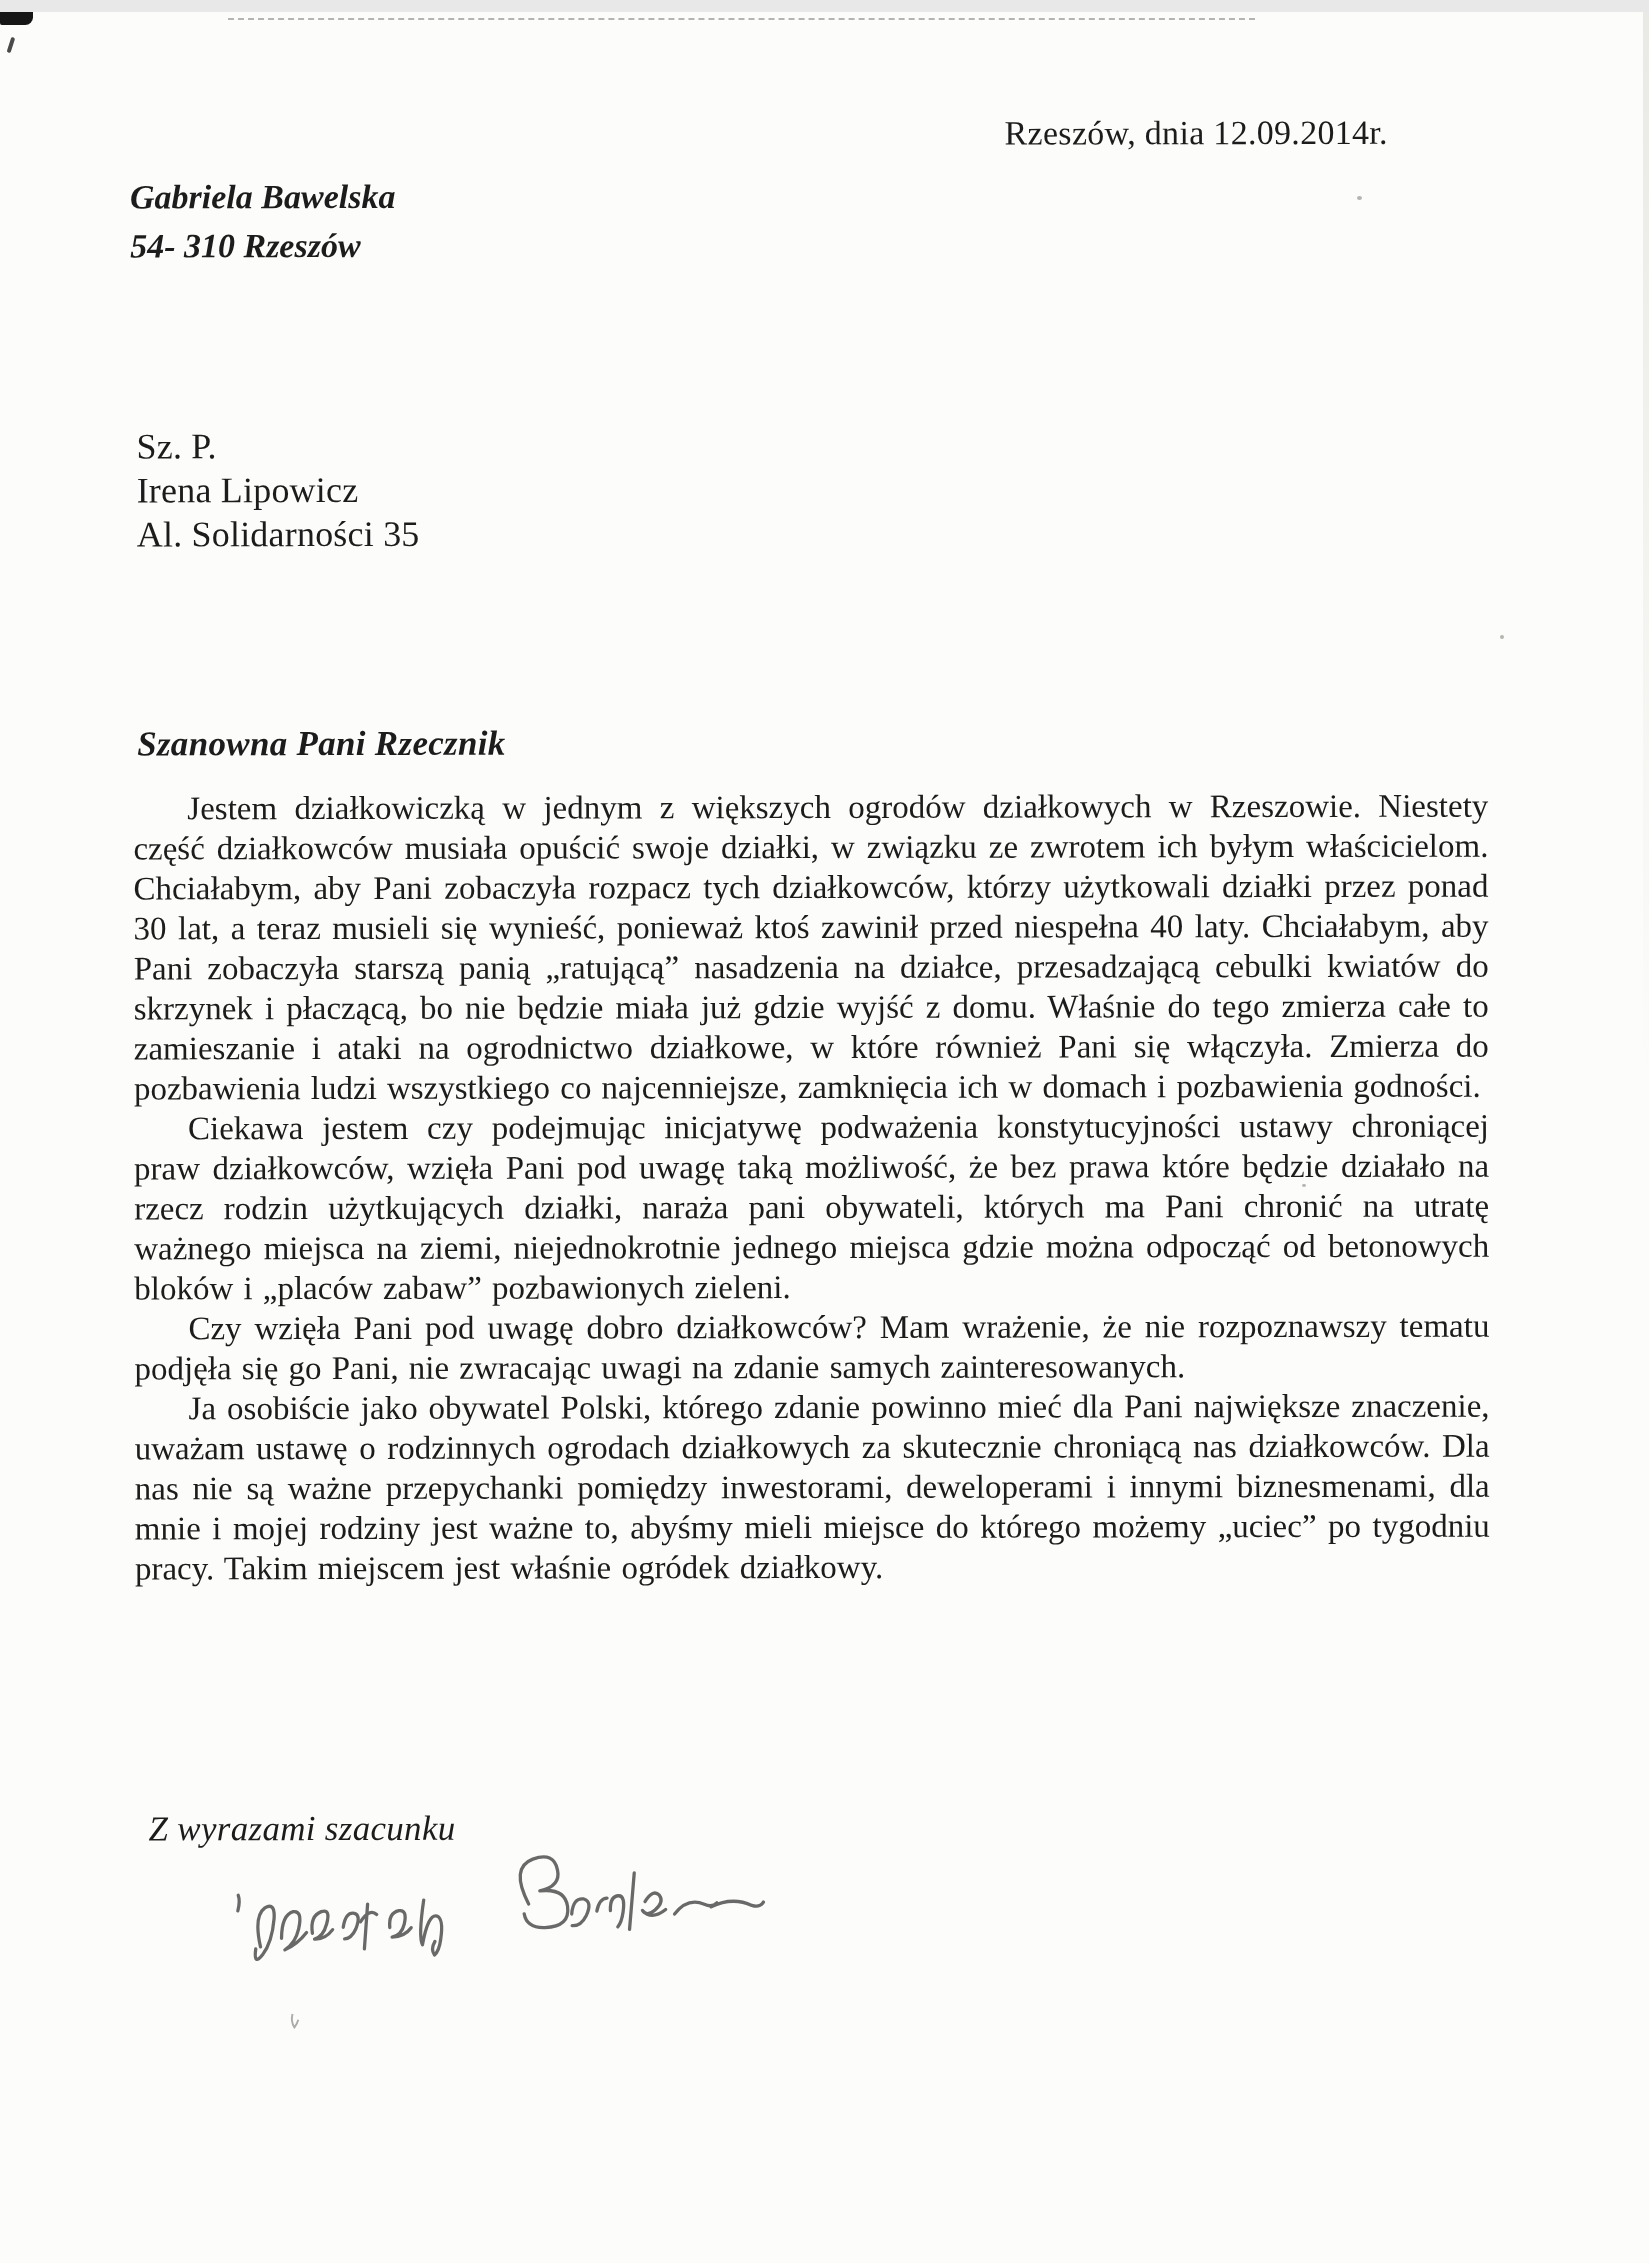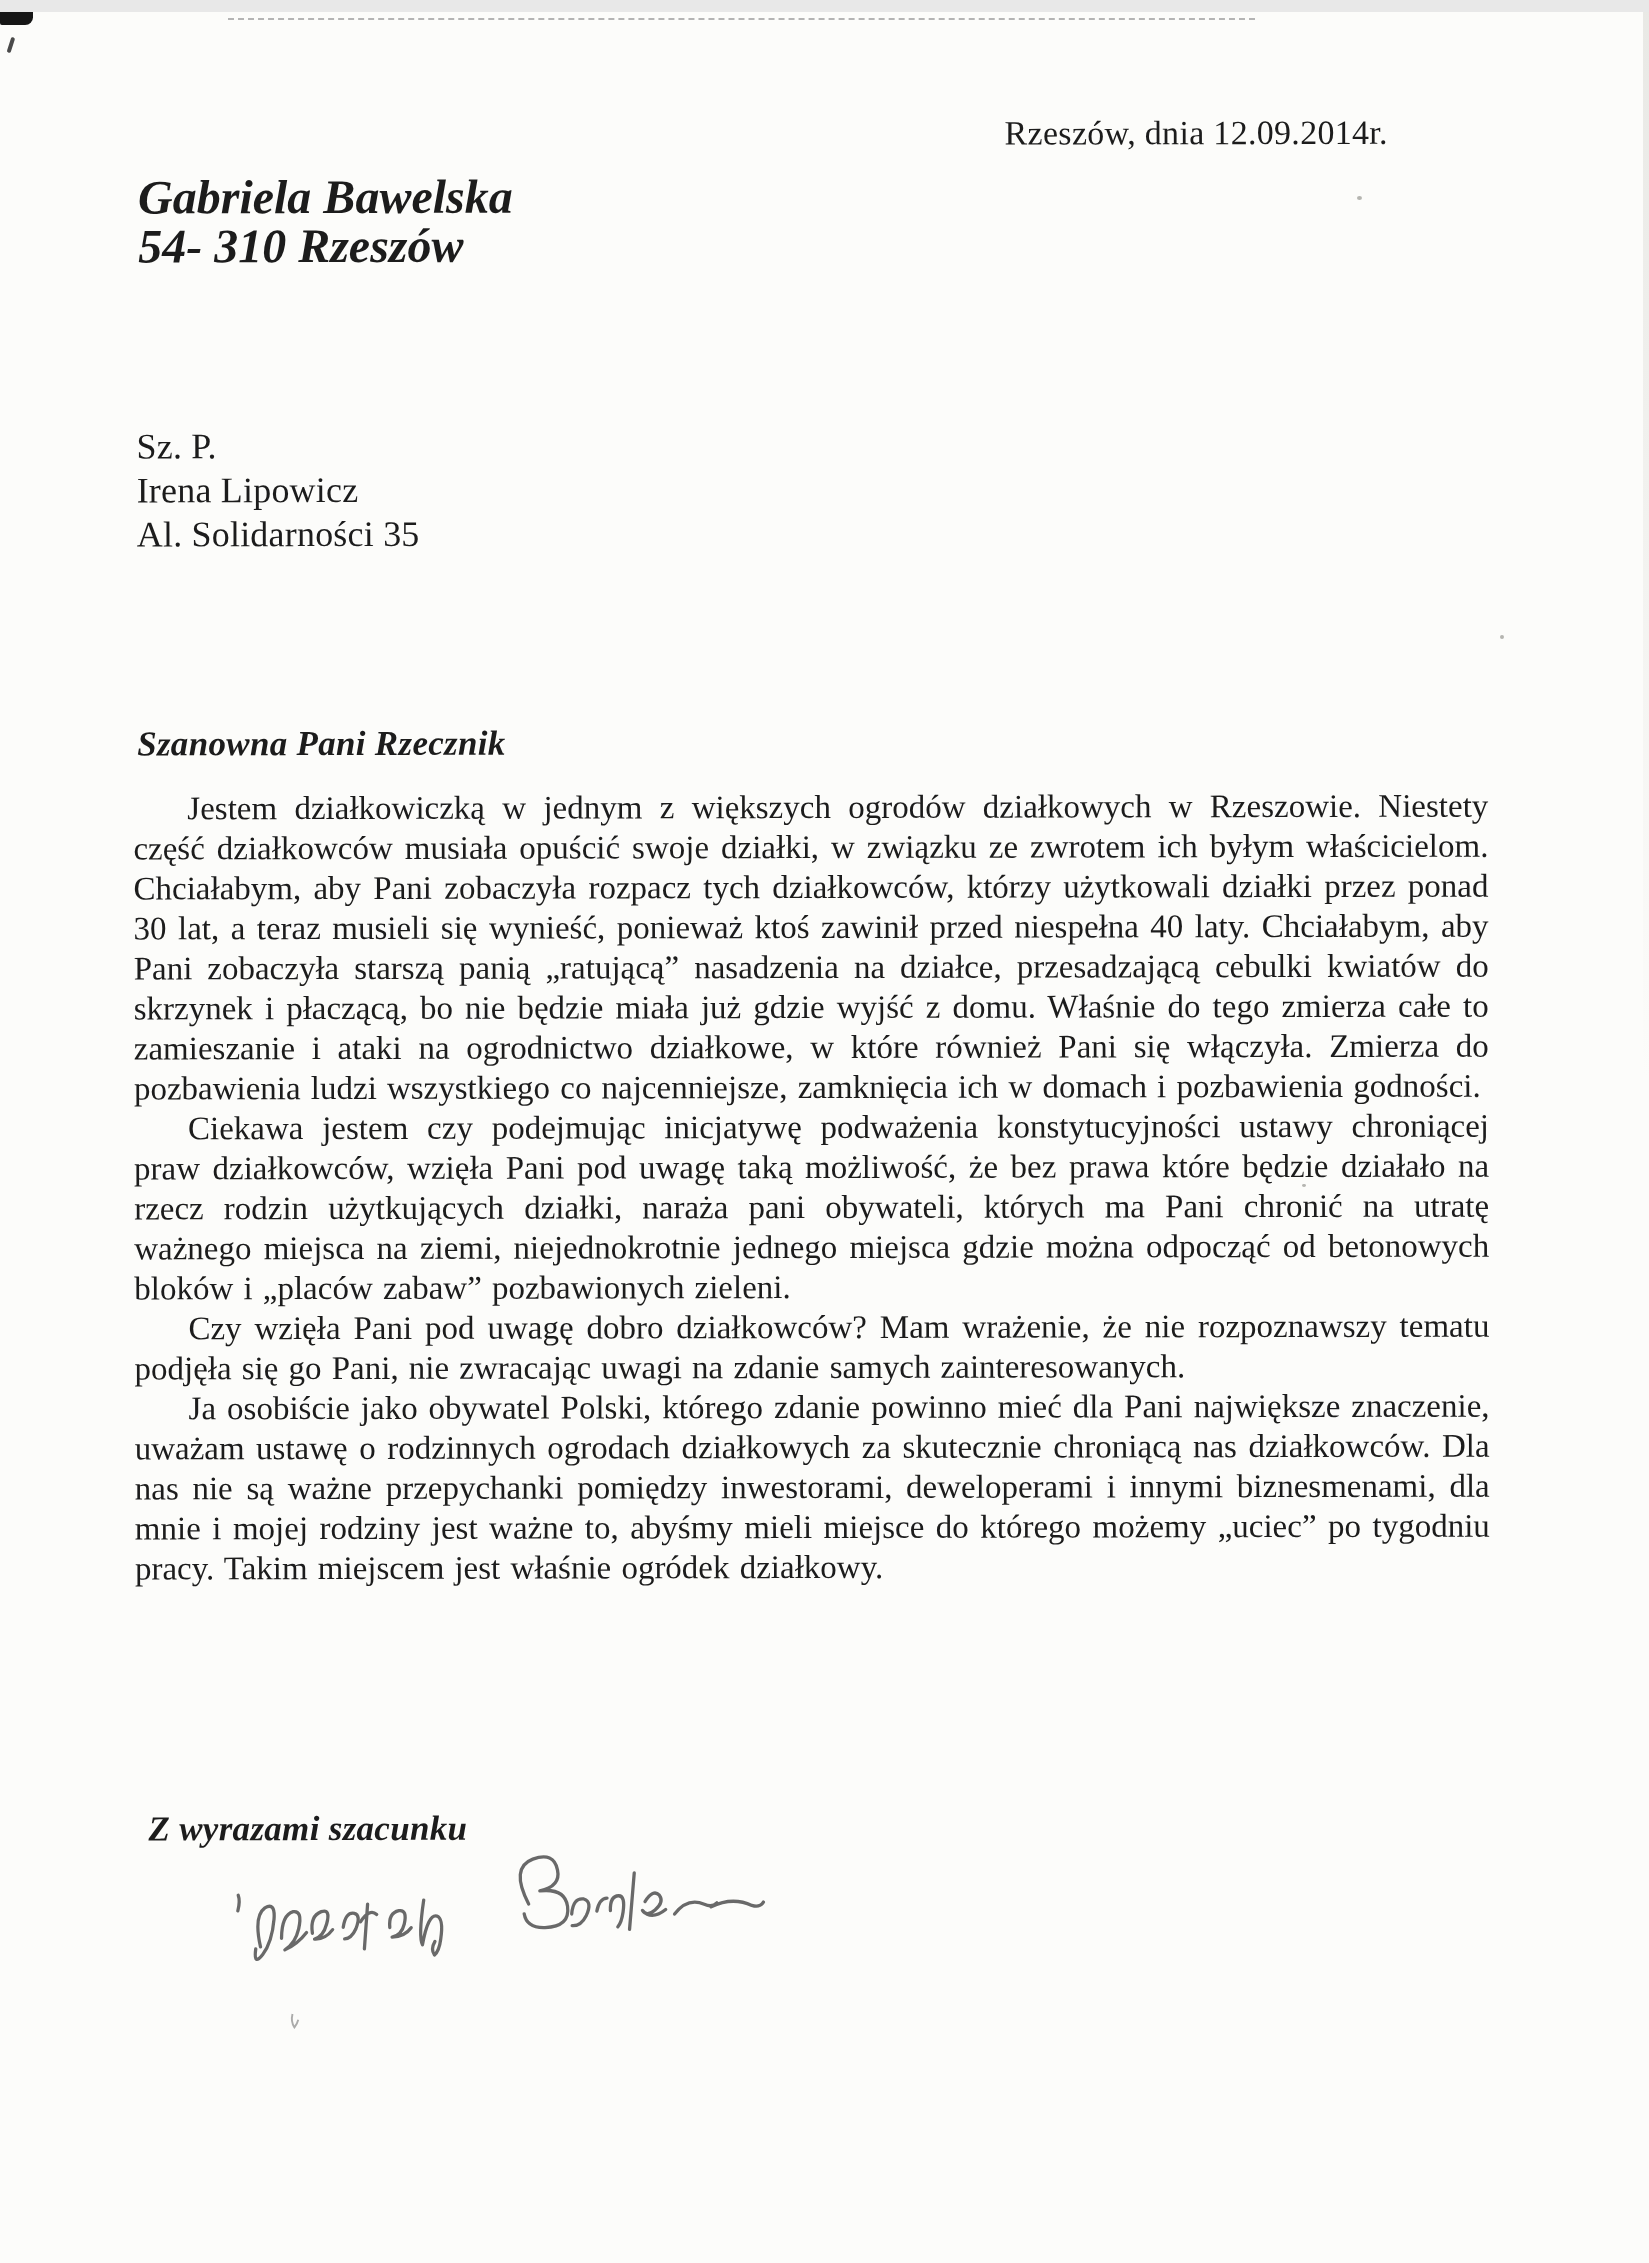--- a/index.html
+++ b/index.html
@@ -23,40 +23,40 @@
   .sp2{top:623px;left:1500px;width:3.9px;height:3.9px;}
   .sp3{top:1172px;left:1302px;width:3.9px;height:2.9px;}
   .edge-shade{position:absolute;right:0;top:0;width:6.8px;height:1067px;
     background:linear-gradient(to bottom,#d9d9d4,rgba(217,217,212,0));opacity:.55;}
   
   .date-line{
     position:absolute;top:103px;right:260px;
     font-size:34px;letter-spacing:0.3px;
   }
   .sender{
-    position:absolute;top:159px;left:140px;
-    font-size:48px;font-weight:bold;font-style:italic;line-height:49px;
+    position:absolute;top:159px;left:132px;
+    font-size:34px;font-weight:bold;font-style:italic;line-height:49px;
   }
   .recipient{
     position:absolute;top:411px;left:138px;
     font-size:36px;font-weight:normal;line-height:44px;letter-spacing:0.2px;
   }
   .salutation{
     position:absolute;top:711px;left:138px;
     font-size:35px;font-weight:bold;font-style:italic;letter-spacing:0.3px;
   }
   .body-text{
     position:absolute;top:775px;left:134px;width:1355px;
     font-size:33px;line-height:40px;text-align:justify;
     word-spacing:1.9px;
   }
   .body-text p{margin:0;text-indent:54px;}
   .closing{
     position:absolute;top:1796px;left:147px;
-    font-size:35px;font-weight:bold;font-style:italic;letter-spacing:0.3px;
+    font-size:35px;font-weight:normal;font-style:italic;letter-spacing:0.3px;
   }
   .signature{
     position:absolute;top:1832px;left:225px;width:543px;height:146px;
     transform:rotate(-2deg);
   }
   .sig-tick{position:absolute;top:1997px;left:283px;width:23px;height:23px;opacity:.55;}
 </style>
 </head>
 <body>
 

